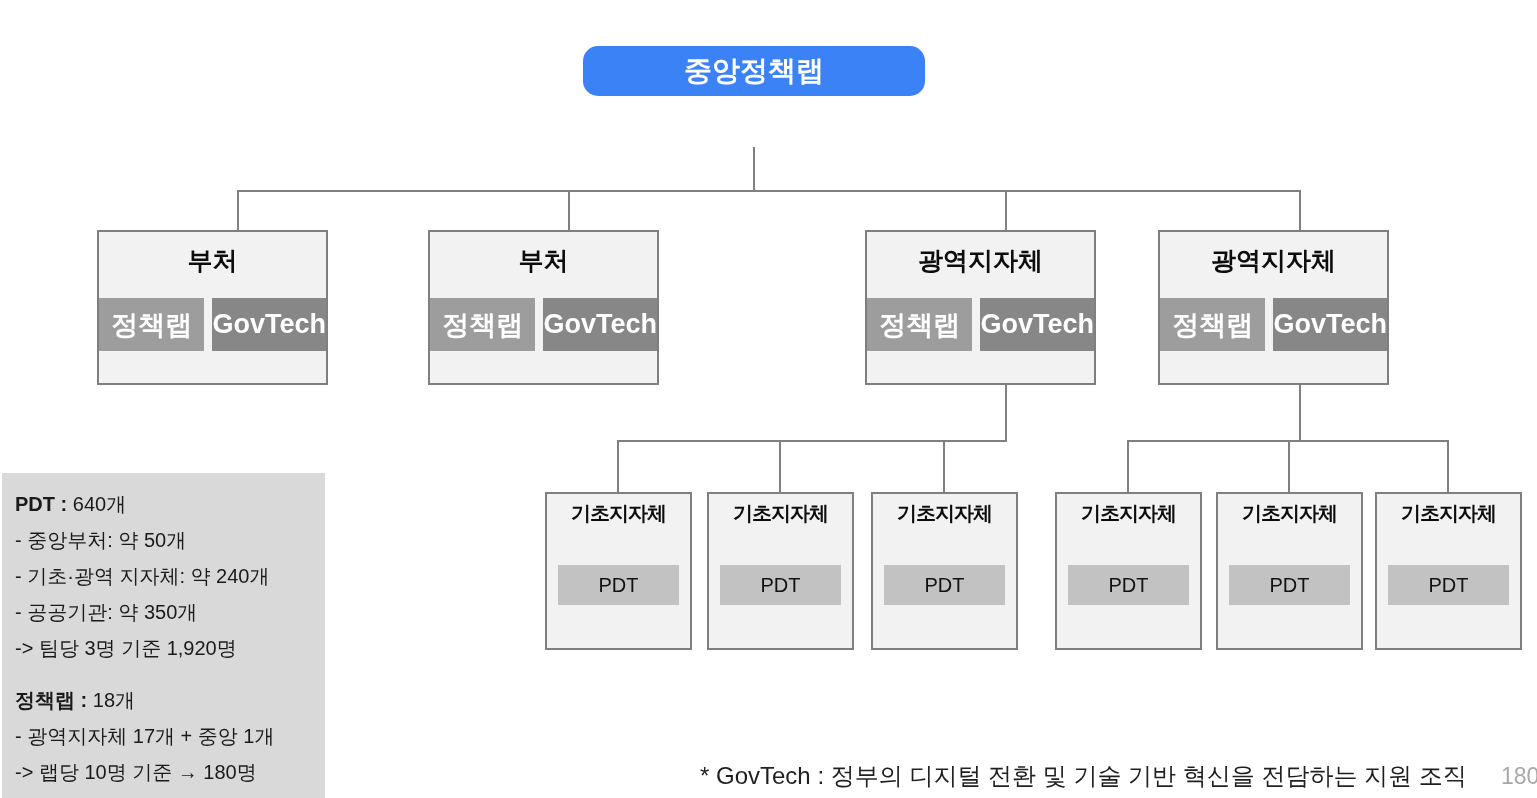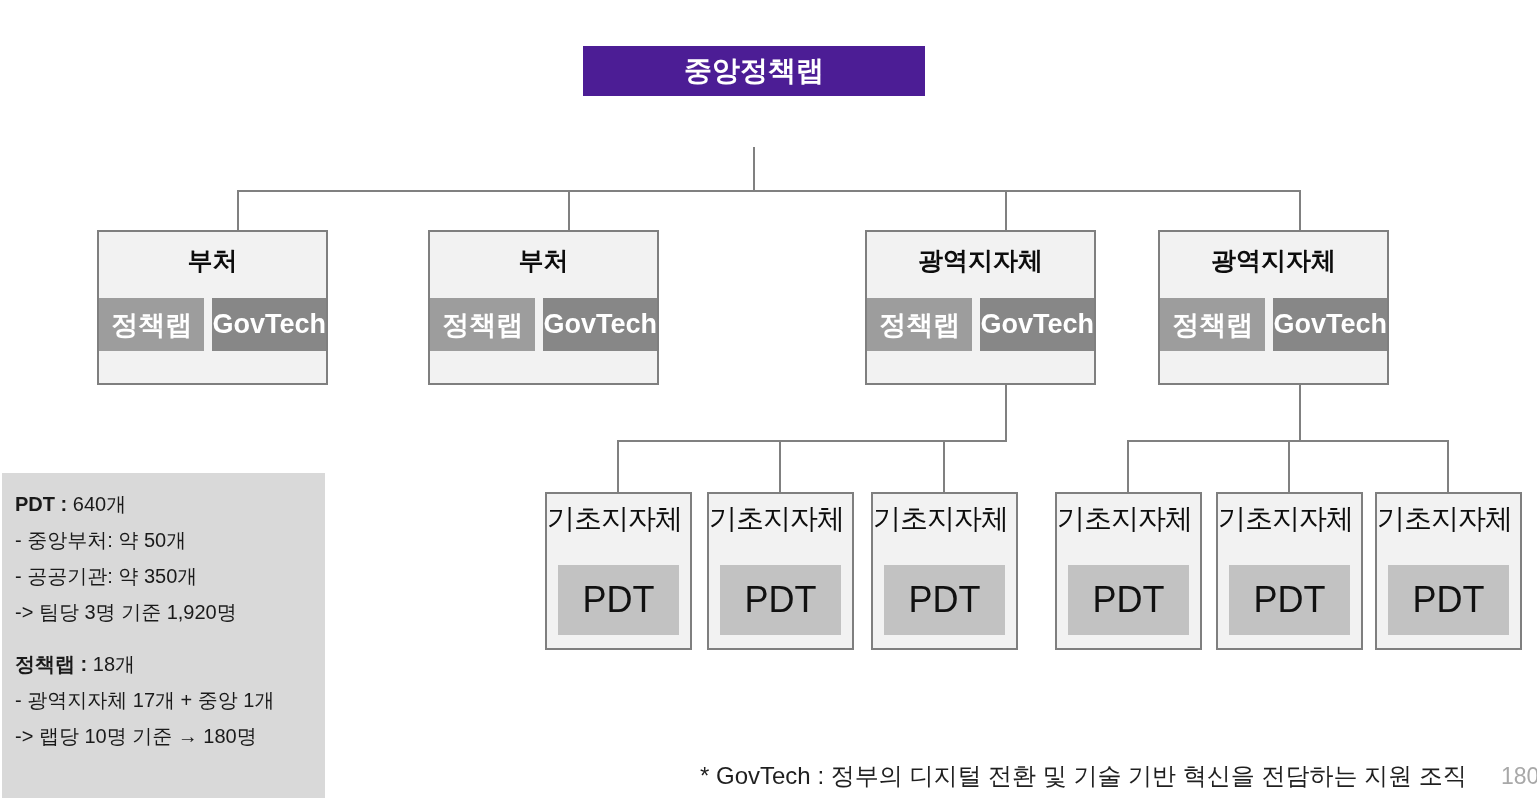--- a/index.html
+++ b/index.html
@@ -11,47 +11,47 @@
   .vline{position:absolute;width:2px;background:#808080;}
   .hline{position:absolute;height:2px;background:#808080;}
   
   .root-box{position:absolute;left:583px;top:42px;width:342px;}
   .root-title{
     height:49px;background:#d5d5d5;border:1px solid #8c8c8c;
     font-size:30px;font-weight:700;color:#0d0d0d;
     display:flex;align-items:center;justify-content:center;
   }
   .root-sub{
-    margin-top:4px;height:50px;background:#4c1d95;color:#ffffff;
+    margin-top:4px;height:50px;background:#3b82f6;color:#ffffff;
     font-size:28px;font-weight:600;
-    display:flex;align-items:center;justify-content:center;
+    display:flex;align-items:center;justify-content:center;border-radius:15px;
   }
   
   .l2-box{
     position:absolute;top:230px;width:231px;height:155px;box-sizing:border-box;
     background:#f2f2f2;border:2px solid #7f7f7f;
   }
   .l2-title{margin-top:12px;text-align:center;font-size:25px;font-weight:700;color:#0d0d0d;}
   .l2-row{position:absolute;top:66px;left:0;right:0;display:flex;justify-content:center;gap:8px;}
   .chip{
     width:131px;height:53px;display:flex;align-items:center;justify-content:center;
     color:#ffffff;font-size:27px;
   }
   .chip.policy{background:#9d9d9d;font-weight:700;}
   .chip.govtech{background:#878787;font-weight:700;}
   
   .l3-box{
     position:absolute;top:492px;width:147px;height:158px;box-sizing:border-box;
     background:#f2f2f2;border:2px solid #7f7f7f;
   }
-  .l3-title{margin-top:6px;text-align:left;font-size:28px;font-weight:400;
+  .l3-title{margin-top:6px;text-align:center;font-size:20px;font-weight:700;
     letter-spacing:-1px;color:#0d0d0d;white-space:nowrap;}
   .pdt-chip{
-    position:absolute;top:71px;left:11px;right:11px;height:70px;background:#c2c2c2;
-    color:#111;font-size:36px;display:flex;align-items:center;justify-content:center;
+    position:absolute;top:71px;left:11px;right:11px;height:40px;background:#c2c2c2;
+    color:#111;font-size:20px;display:flex;align-items:center;justify-content:center;
   }
   
   .panel{
     position:absolute;left:2px;top:473px;width:323px;height:325px;box-sizing:border-box;
     background:#d9d9d9;padding:13px 13px 0 13px;font-size:20px;line-height:36px;color:#1a1a1a;
   }
   .panel .bold{font-weight:700;}
   .panel-section2{margin-top:16px;}
   
   .footnote{position:absolute;left:700px;top:760px;font-size:24px;color:#1f1f1f;white-space:nowrap;}
@@ -138,20 +138,21 @@
     <div class="l3-title">기초지자체</div>
     <div class="pdt-chip">PDT</div>
   </div>
 
   <div class="panel">
     <div>
       <span class="bold">PDT :</span>
       <span>640개</span>
     </div>
     <div>- 중앙부처: 약 50개</div>
+    <div>- 기초·광역 지자체: 약 240개</div>
     <div>- 공공기관: 약 350개</div>
     <div>-&gt; 팀당 3명 기준 1,920명</div>
     <div class="panel-section2">
       <span class="bold">정책랩 :</span>
       <span>18개</span>
     </div>
     <div>- 광역지자체 17개 + 중앙 1개</div>
     <div>-&gt; 랩당 10명 기준 → 180명</div>
   </div>
 

